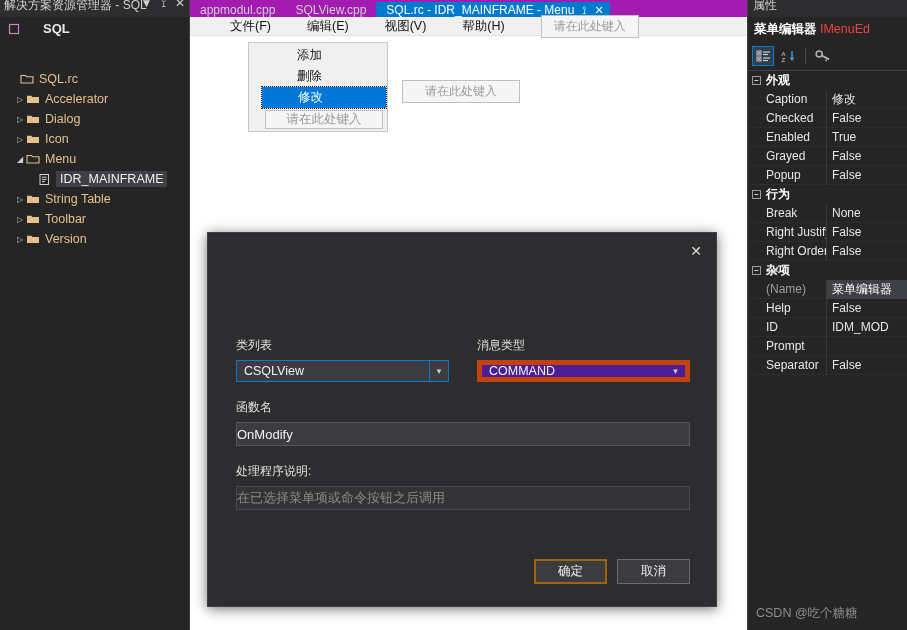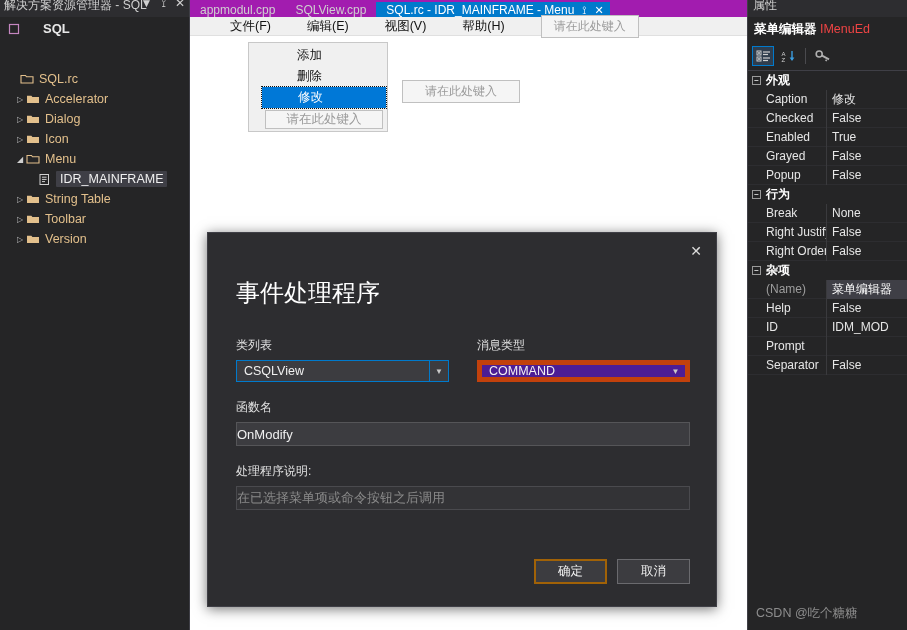--- a/index.html
+++ b/index.html
@@ -375,21 +375,20 @@
         <div class="dd-item">添加</div>
         <div class="dd-item">删除</div>
         <div class="dd-item selected">修改</div>
         <div class="dd-item ph">请在此处键入</div>
       </div>
 
       <div class="dd-sibling-ph">请在此处键入</div>
 
       <div id="dialog">
         <div class="dlg-close">✕</div>
-        <div class="dlg-title">事件处理程序</div>
 
         <div class="dlg-body">
           <div class="row2">
             <div class="col">
               <span class="fld-label">类列表</span>
               <div class="combo focused">
                 <span>CSQLView</span>
                 <span class="combo-arrow">▼</span>
               </div>
             </div>

